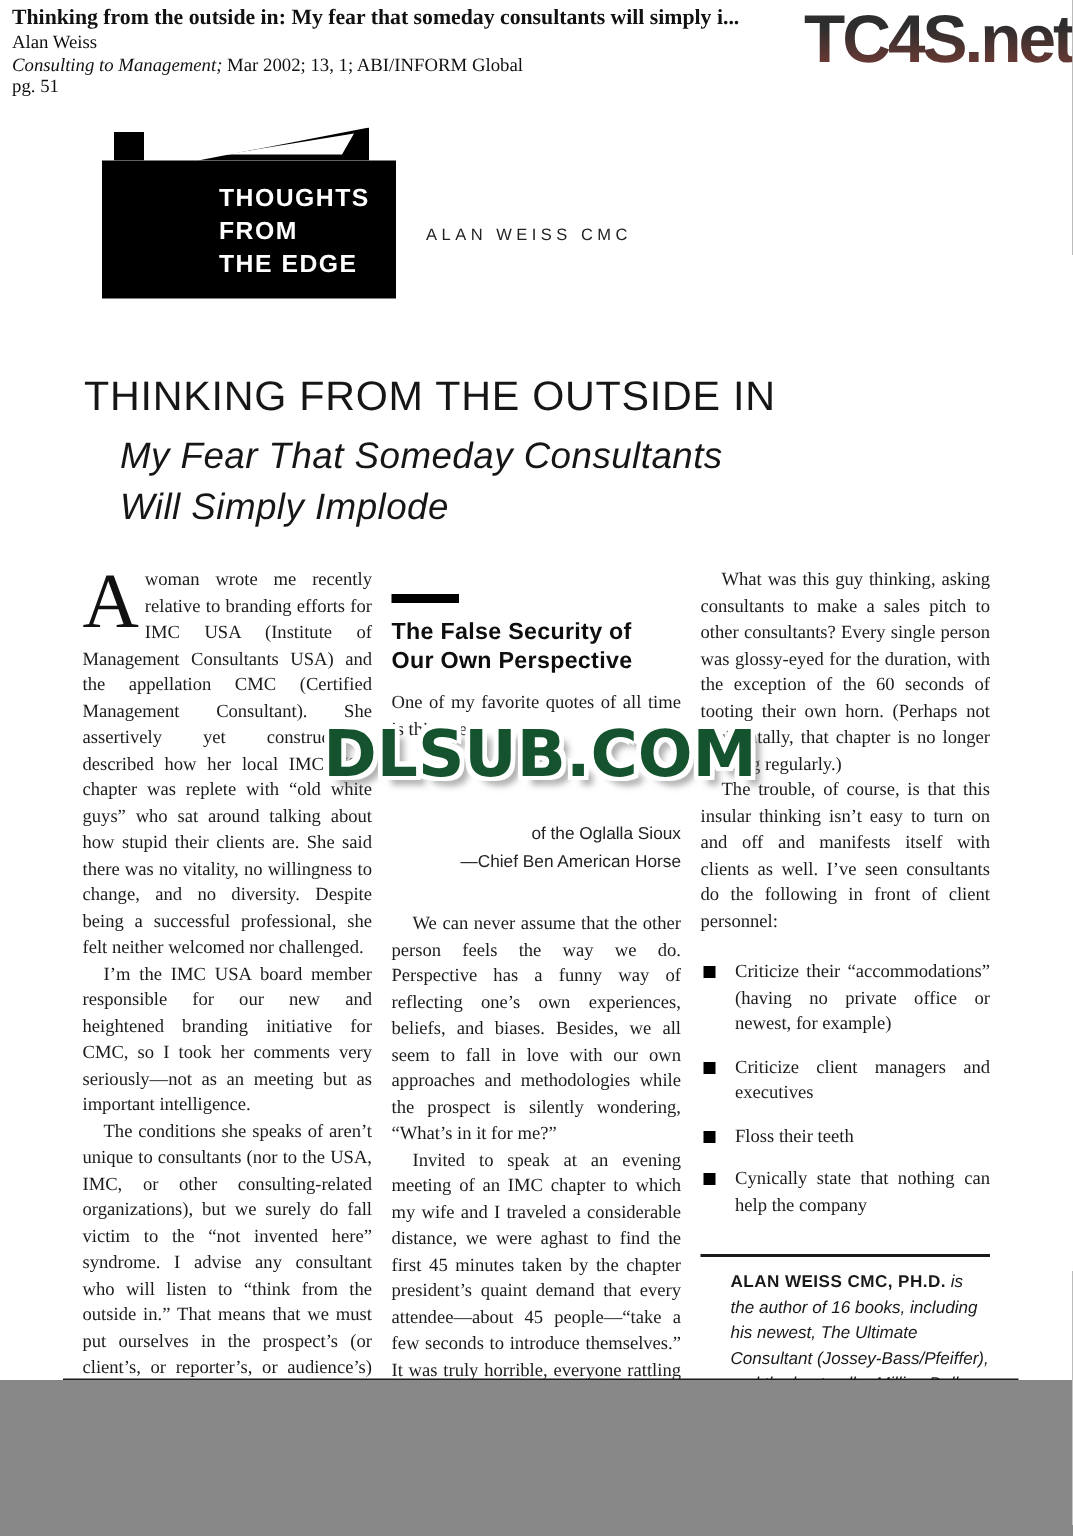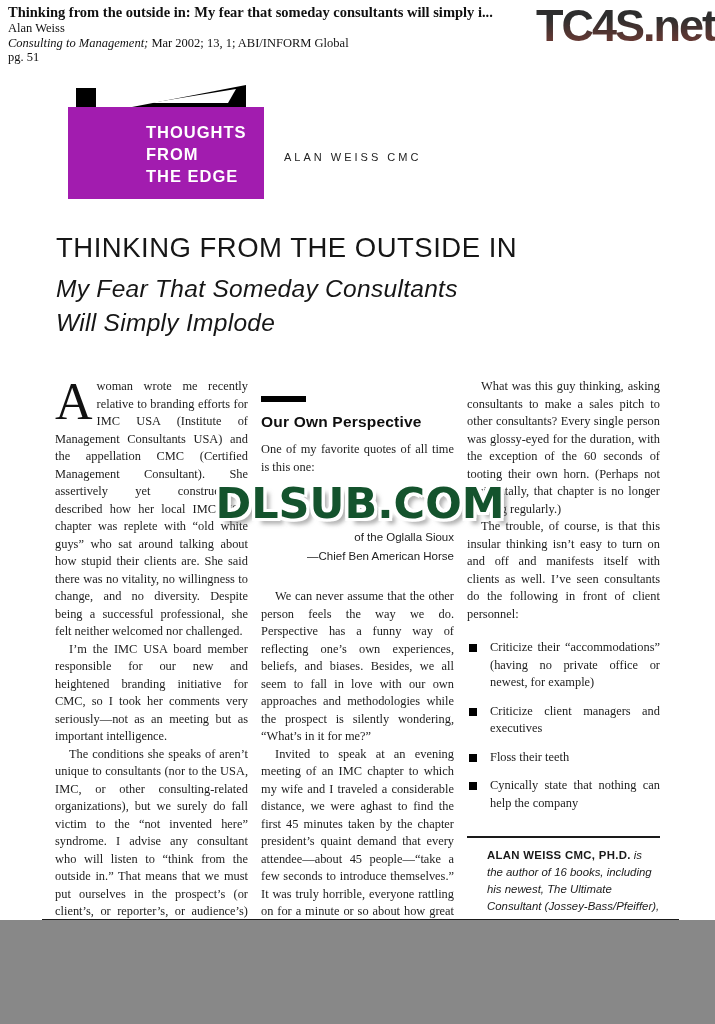--- a/index.html
+++ b/index.html
@@ -54,44 +54,44 @@
       -2px -2px 0 #2d0b08, 2px -2px 0 #2d0b08, -2px 2px 0 #2d0b08, 2px 2px 0 #2d0b08,
       -2px 0 0 #2d0b08, 2px 0 0 #2d0b08, 0 -2px 0 #2d0b08, 0 2px 0 #2d0b08,
       -4px -4px 2px #e8e8e8, 4px 4px 3px #cfcfcf;
     z-index: 20; white-space: nowrap;
   }
 
   
   .masthead { position: absolute; left: 68px; top: 85px; width: 196px; }
   .masthead svg { display: block; }
   .logo-box {
-    width: 196px; height: 92px; background: #a21caf;
+    width: 196px; height: 92px; background: #000000;
     padding: 14px 0 0 78px;
   }
   .logo-box .logo-line {
     font-family: "Liberation Sans", sans-serif;
     color: #fff; font-weight: bold; font-size: 16.5px;
     line-height: 22px; letter-spacing: 1px;
   }
   .byline {
     position: absolute; left: 284px; top: 128px;
     font-family: "Liberation Sans", sans-serif;
     font-size: 11px; letter-spacing: 3px; color: #222; margin-top: 23px;
   }
 
   
-  .title-block { position: absolute; left: 56px; top: 232px; width: 600px; }
+  .title-block { position: absolute; left: 56px; top: 248px; width: 600px; }
   .title-main {
     font-family: "Liberation Sans", sans-serif;
     font-size: 27.5px; font-weight: normal; letter-spacing: 0.5px; color: #161616;
   }
   .title-sub {
     font-family: "Liberation Sans", sans-serif;
     font-style: italic; font-size: 24.5px; line-height: 34px;
-    margin-top: 8px; color: #161616; letter-spacing: 0.3px;
+    margin-top: 8px; color: #161616; letter-spacing: 0.3px; margin-left: 24px;
   }
 
   
   .columns {
     position: absolute; left: 55px; top: 378px; width: 604px; height: 536px;
     display: flex; gap: 13px;
   }
   .col { width: 193px; flex: 0 0 193px; }
   .col p {
     font-size: 12.4px; line-height: 17.5px; text-align: justify;
@@ -190,20 +190,21 @@
 
     <div class="col">
       <p><span class="dropcap">A</span><span>woman wrote me recently relative to branding efforts for IMC USA (Institute of Management Consultants USA) and the appellation CMC (Certified Management Consultant). She assertively yet constructively described how her local IMC USA chapter was replete with “old white guys” who sat around talking about how stupid their clients are. She said there was no vitality, no willingness to change, and no diversity. Despite being a successful professional, she felt neither welcomed nor challenged.</span></p>
       <p class="indent">I’m the IMC USA board member responsible for our new and heightened branding initiative for CMC, so I took her comments very seriously—not as an meeting but as important intelligence.</p>
       <p class="indent">The conditions she speaks of aren’t unique to consultants (nor to the USA, IMC, or other consulting-related organizations), but we surely do fall victim to the “not invented here” syndrome. I advise any consultant who will listen to “think from the outside in.” That means that we must put ourselves in the prospect’s (or client’s, or reporter’s, or audience’s) shoes and experience the world from that perspective. (We’re trying very hard to do that now on the IMC board, for example.)</p>
     </div>
 
     <div class="col">
       <div class="section-rule"></div>
       <div class="section-heading">
+        <div>The False Security of</div>
         <div>Our Own Perspective</div>
       </div>
       <p>One of my favorite quotes of all time is this one:</p>
       <div class="quote-space"></div>
       <div class="quote-attrib">
         <div>of the Oglalla Sioux</div>
         <div>—Chief Ben American Horse</div>
       </div>
       <p class="indent">We can never assume that the other person feels the way we do. Perspective has a funny way of reflecting one’s own experiences, beliefs, and biases. Besides, we all seem to fall in love with our own approaches and methodologies while the prospect is silently wondering, “What’s in it for me?”</p>
       <p class="indent">Invited to speak at an evening meeting of an IMC chapter to which my wife and I traveled a considerable distance, we were aghast to find the first 45 minutes taken by the chapter president’s quaint demand that every attendee—about 45 people—“take a few seconds to introduce themselves.” It was truly horrible, everyone rattling on for a minute or so about how great they were and their latest book project, and how they have such unique approaches.</p>

